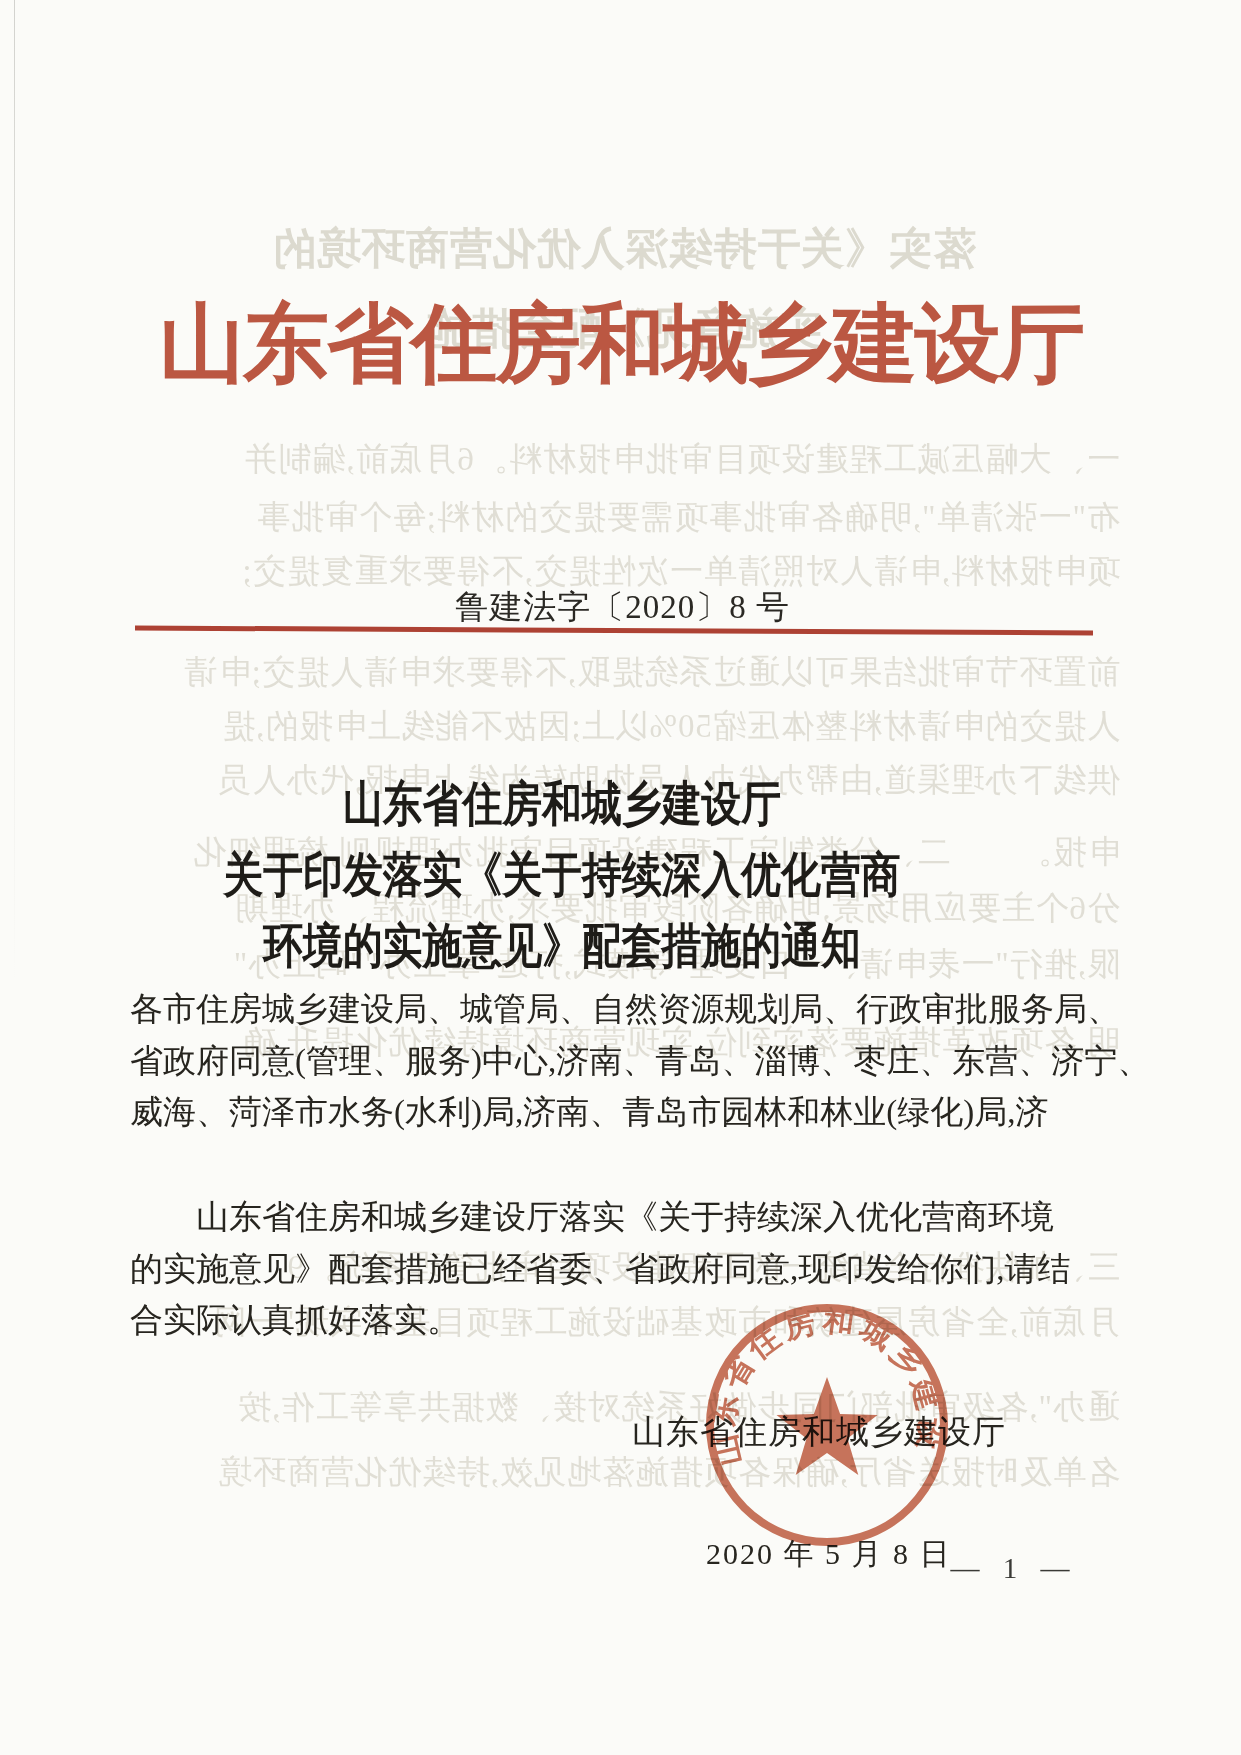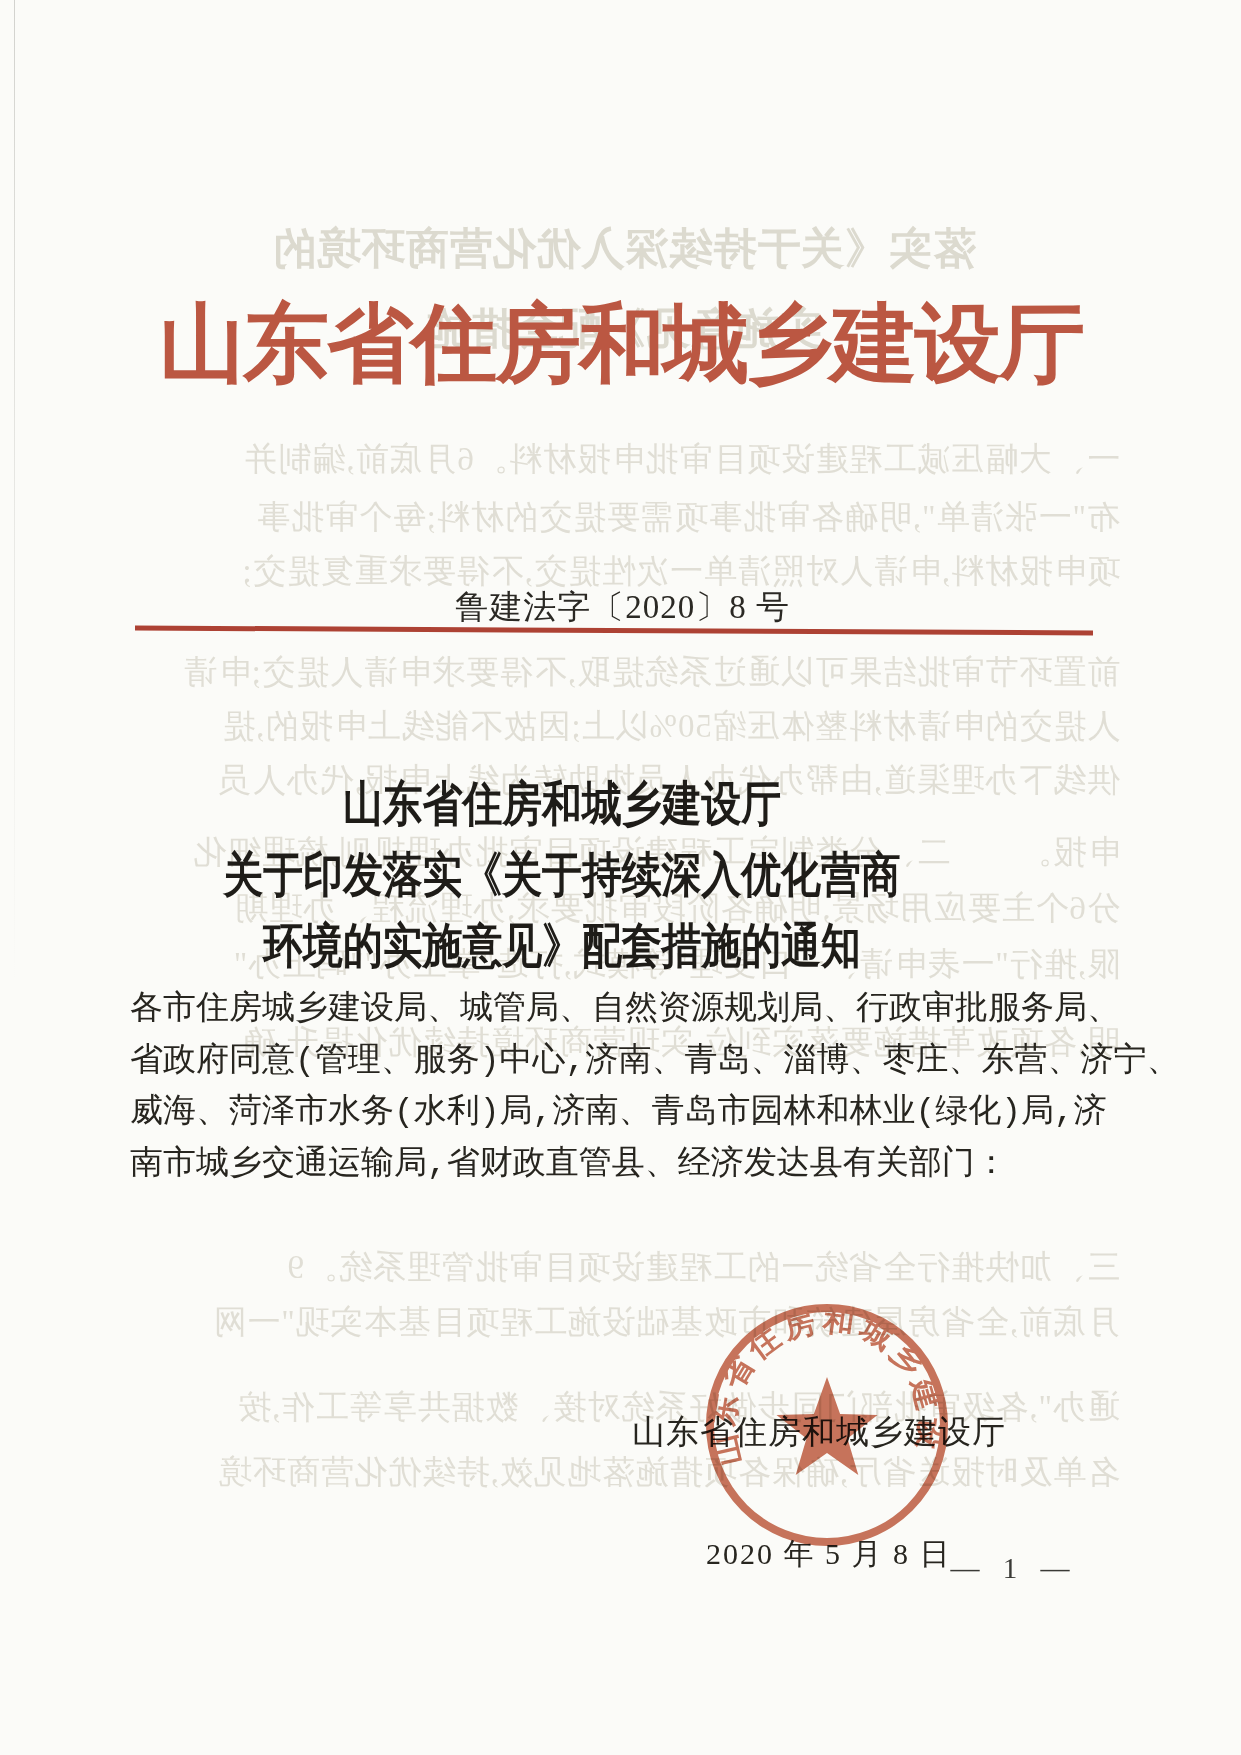--- a/index.html
+++ b/index.html
@@ -53,21 +53,21 @@
   }
   .title-line {
     font-size:48px; font-weight:bold; line-height:71px;
     white-space:nowrap; transform:scaleX(0.83); transform-origin:50% 50%;
   }
 
   #recipients { position:absolute; left:130px; top:984px; width:1000px; }
   #paragraph  { position:absolute; left:130px; top:1192px; width:1000px; }
   .body-line {
     font-size:33px; line-height:51.7px; color:#27251f;
-    white-space:nowrap; letter-spacing:0px;font-family:Liberation Mono, monospace;
+    white-space:nowrap; letter-spacing:0px;
   }
 
   .signature {
     position:absolute; left:632px; top:1410px; width:380px;
     font-size:33px; color:#27251f; white-space:nowrap; letter-spacing:1px;
   }
   .sign-date {
     position:absolute; left:706px; top:1534px; width:260px;
     font-size:30px; color:#27251f; white-space:nowrap; letter-spacing:2px;
   }
@@ -121,23 +121,27 @@
     <div id="title-block">
         <div class="title-line">山东省住房和城乡建设厅</div>
         <div class="title-line">关于印发落实《关于持续深入优化营商</div>
         <div class="title-line">环境的实施意见》配套措施的通知</div>
       </div>
 
     <div id="recipients">
         <div class="body-line">各市住房城乡建设局、城管局、自然资源规划局、行政审批服务局、</div>
         <div class="body-line">省政府同意(管理、服务)中心,济南、青岛、淄博、枣庄、东营、济宁、</div>
         <div class="body-line">威海、菏泽市水务(水利)局,济南、青岛市园林和林业(绿化)局,济</div>
-        <div class="body-line">南市城乡交通运输局,省财政直管县、经济发达县有关部门：</div>
       </div>
 
+    <div id="paragraph">
+        <div class="body-line">　　山东省住房和城乡建设厅落实《关于持续深入优化营商环境</div>
+        <div class="body-line">的实施意见》配套措施已经省委、省政府同意,现印发给你们,请结</div>
+        <div class="body-line">合实际认真抓好落实。</div>
+      </div>
 
     <div class="signature">山东省住房和城乡建设厅</div>
 
     <div class="sign-date">2020 年 5 月 8 日</div>
 
     <div class="page-number">— 1 —</div>
   </div>
 
   <svg id="seal" viewBox="0 0 254 254">
     <circle cx="127" cy="127" r="117" fill="none" stroke="#c3664b" stroke-width="8"></circle>

